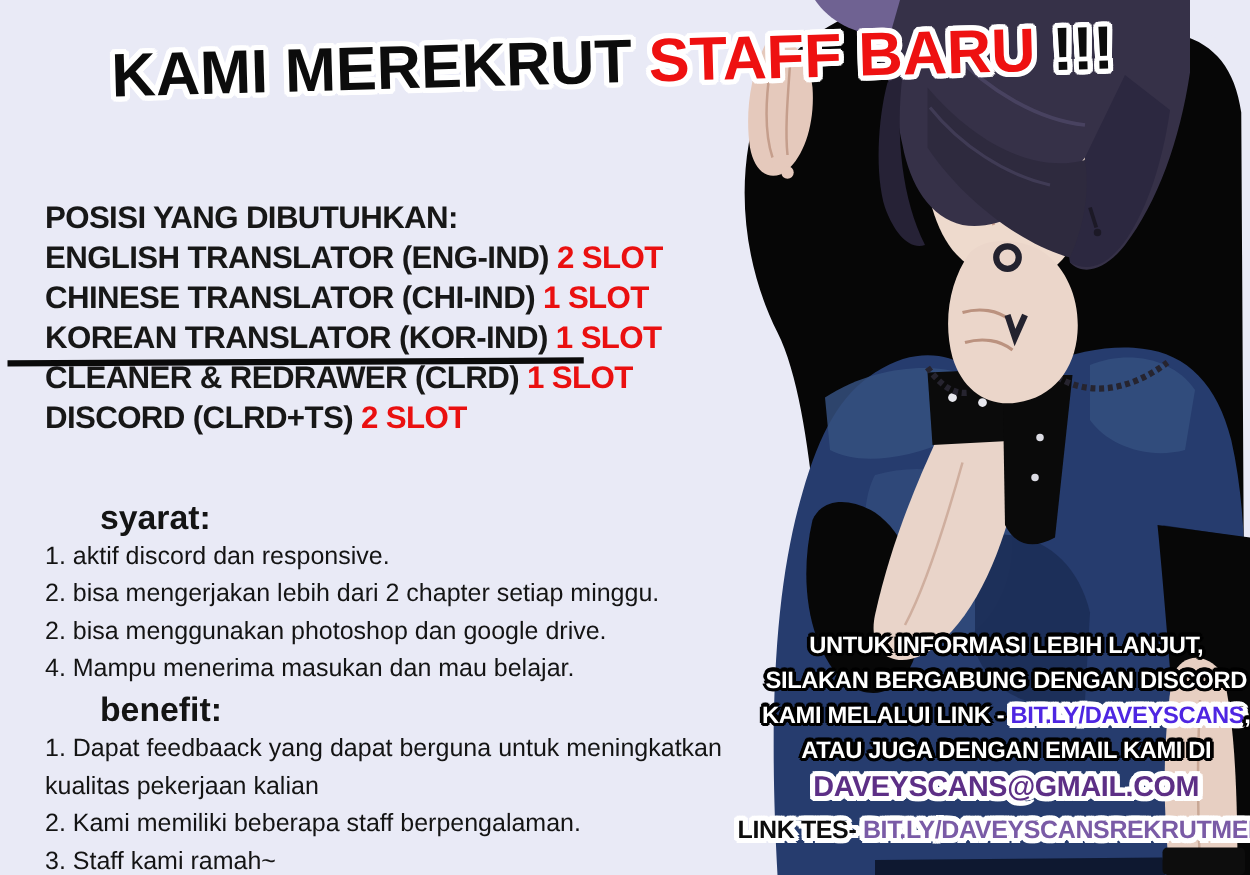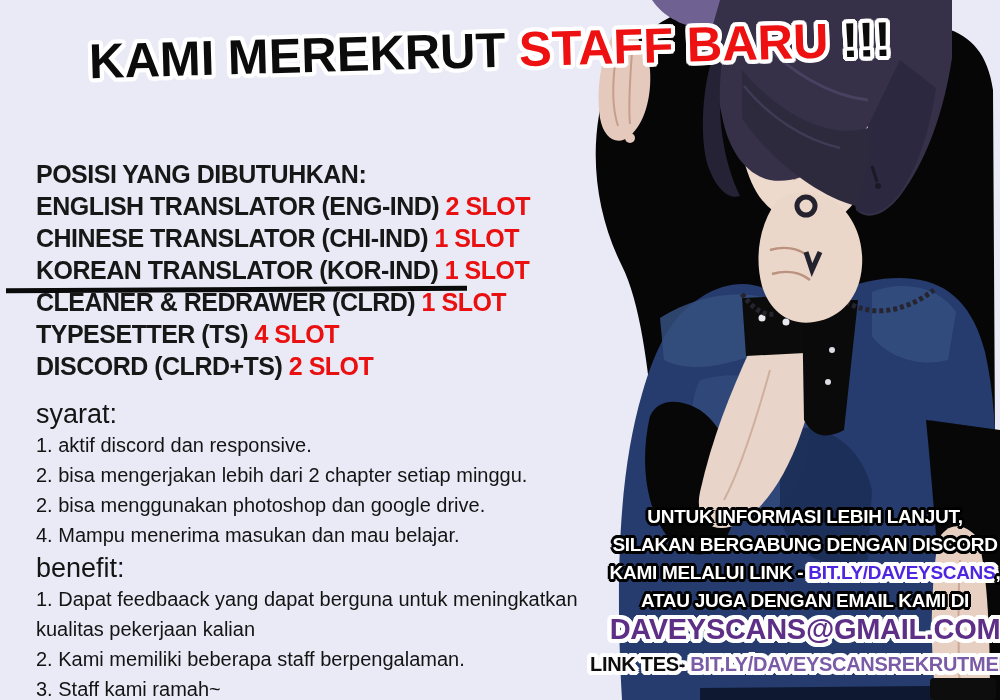--- a/index.html
+++ b/index.html
@@ -45,33 +45,33 @@
   .strike-line {
     position:absolute; left:6px; top:287px; width:461px; height:5px;
     background:#0a0a0a; transform:rotate(-0.3deg); z-index:6;
   }
 
   
   .bodytext {
     position:absolute; left:36px; top:398px; width:548px; z-index:4;
     color:#141414;
   }
-  .bodytext .subhead { font-size:27px; font-weight:normal; line-height:32px; letter-spacing:0px; }
+  .bodytext .subhead { font-size:27px; font-weight:bold; line-height:32px; letter-spacing:0px;margin-left:44px; }
   .bodytext .line { font-size:20px; line-height:30px; font-weight:500; }
   .bodytext .gap { height:2px; }
 
   
   .contact {
     position:absolute; left:605px; top:503px; width:400px; z-index:5;
     text-align:center; font-weight:bold; font-size:19px; line-height:28px;
     letter-spacing:-0.3px; color:#ffffff;
   }
   .contact .row { white-space:nowrap; }
   .contact .link-discord { color:#4e26e2; }
-  .contact .email { color:#5d2f86; font-size:29px; }
+  .contact .email { color:#5d2f86; font-size:23px; }
   .testline {
     position:absolute; left:590px; top:653px; width:410px; z-index:5;
     text-align:center; font-weight:bold; font-size:20px; letter-spacing:-0.3px;
     white-space:nowrap;
   }
   .testline .lbl  { color:#0d0d0d;text-align:right; }
   .testline .link { color:#7a5ba6; }
 </style>
 </head>
 <body>
@@ -177,21 +177,20 @@
   <div class="title o-white">
     <span class="t-black">KAMI MEREKRUT </span><span class="t-red">STAFF BARU </span><span class="t-bang">!!!</span>
   </div>
 
   <div class="positions">
     <div>POSISI YANG DIBUTUHKAN:</div>
     <div><span>ENGLISH TRANSLATOR (ENG-IND) </span><span class="slot">2 SLOT</span></div>
     <div><span>CHINESE TRANSLATOR (CHI-IND) </span><span class="slot">1 SLOT</span></div>
     <div><span>KOREAN TRANSLATOR (KOR-IND) </span><span class="slot">1 SLOT</span></div>
     <div><span>CLEANER &amp; REDRAWER (CLRD) </span><span class="slot">1 SLOT</span></div>
-    <div><span>TYPESETTER (TS) </span><span class="slot">4 SLOT</span></div>
     <div><span>DISCORD (CLRD+TS) </span><span class="slot">2 SLOT</span></div>
   </div>
   <div class="strike-line"></div>
 
   <div class="bodytext">
     <div class="subhead">syarat:</div>
     <div class="line">1. aktif discord dan responsive.</div>
     <div class="line">2. bisa mengerjakan lebih dari 2 chapter setiap minggu.</div>
     <div class="line">2. bisa menggunakan photoshop dan google drive.</div>
     <div class="line">4. Mampu menerima masukan dan mau belajar.</div>

